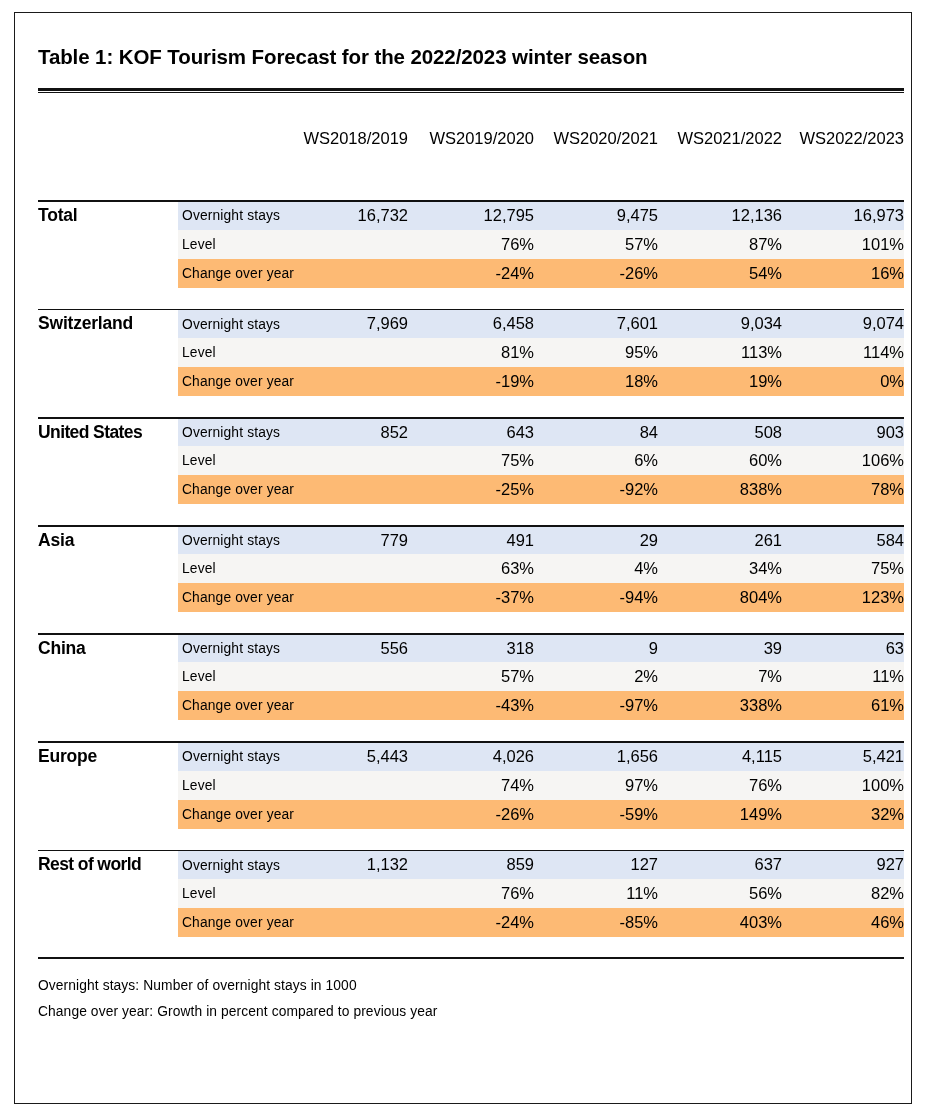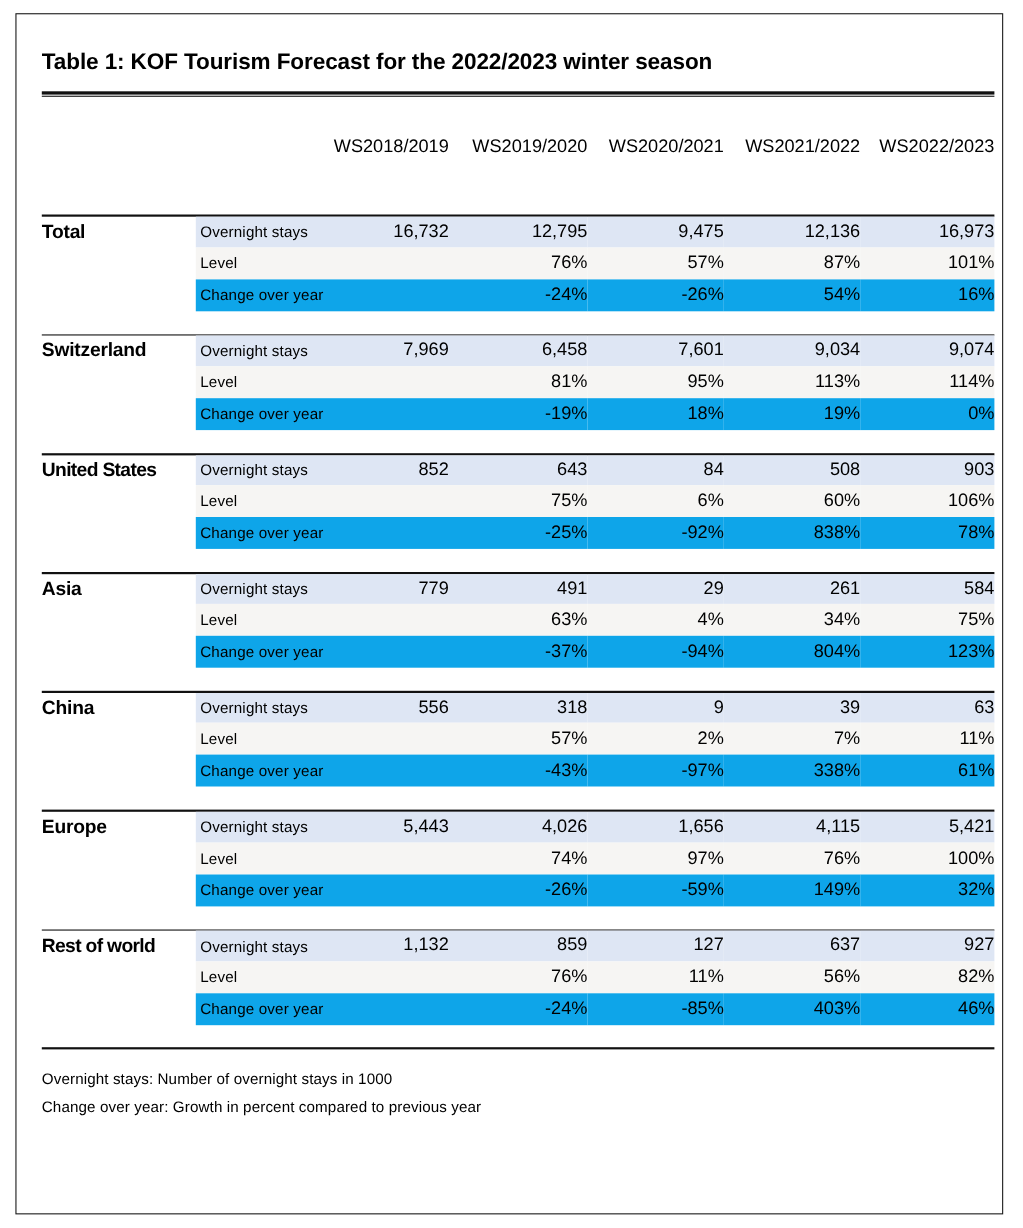--- a/index.html
+++ b/index.html
@@ -35,21 +35,21 @@
 
   
   .title-block {
     padding-top: 32px;
   }
   .title {
     font-size: 20.5px;
     font-weight: bold;
     letter-spacing: -0.1px;
     white-space: nowrap;
-    padding-bottom: 14px;
+    padding-bottom: 19px;
   }
   .title-rule-thick {
     height: 2.6px;
     background: #111111;
     width: 866px;
   }
   .title-rule-gap {
     height: 1.6px;
   }
   .title-rule-thin {
@@ -120,21 +120,21 @@
   td.val {
     font-size: 16.5px;
     text-align: right;
     padding: 5px 0 5px 0;
     white-space: nowrap;
   }
   td.val.v1 { padding-right: 2px; }
 
   tr.r-stays  td.metric, tr.r-stays  td.val  { background: #dee6f4; margin-left: 31px; }
   tr.r-level  td.metric, tr.r-level  td.val  { background: #f6f5f3; }
-  tr.r-change td.metric, tr.r-change td.val  { background: #0ea5e9; margin-top: 48px; }
+  tr.r-change td.metric, tr.r-change td.val  { background: #fdba74; margin-top: 48px; }
 
   tr.r-stays td.val  { line-height: 1.05; }
 
   
   .foot-rule {
     width: 866px;
     height: 2.2px;
     background: #111111;
     margin-top: 20px;
   }

